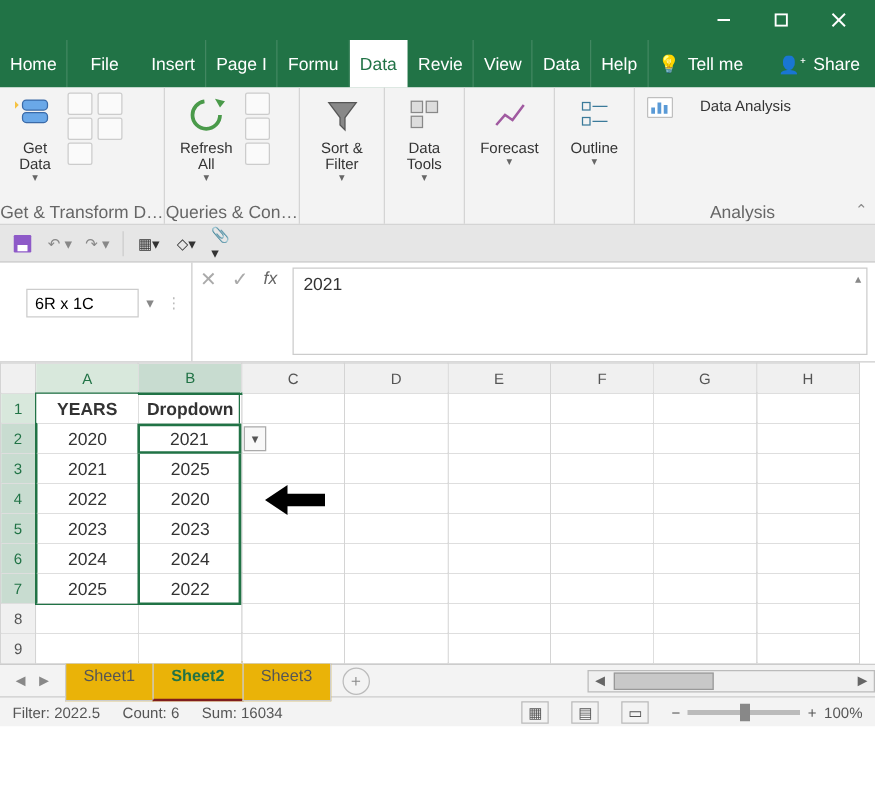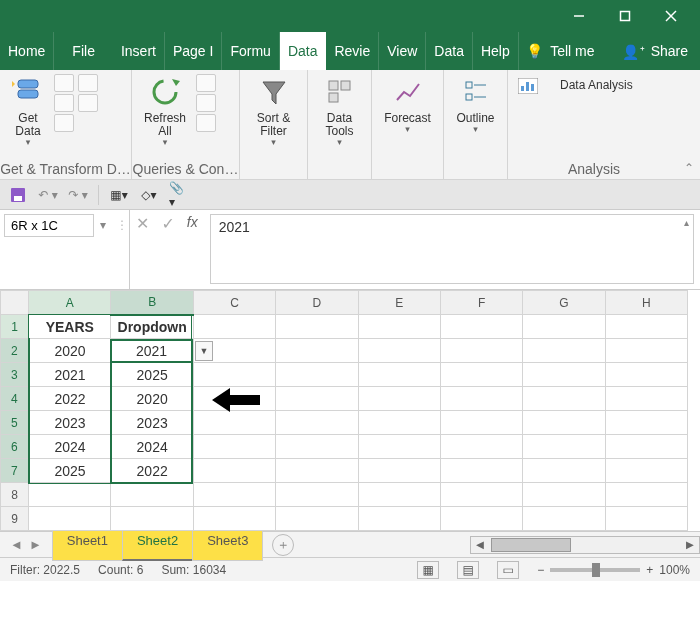--- a/index.html
+++ b/index.html
@@ -15,21 +15,21 @@
   .share { margin-left:auto; margin-right:12px; display:flex; align-items:center; gap:6px; font-size:14px;}
   .ribbon { background:#f3f3f3; border-bottom:1px solid #d4d4d4; height:110px; display:flex; position:relative;}
   .group { border-right:1px solid #d4d4d4; padding:4px 6px 2px 6px; display:flex; flex-direction:column; justify-content:flex-start; position:relative;}
   .group-label { position:absolute; bottom:2px; left:0; right:0; text-align:center; font-size:14px; color:#666; white-space:nowrap; overflow:hidden; text-overflow:ellipsis;}
   .bigbtn { display:flex; flex-direction:column; align-items:center; justify-content:flex-start; padding:2px 6px; font-size:12px; text-align:center; line-height:1.1;}
   .bigicon { width:32px; height:32px; margin-bottom:4px; display:flex; align-items:center; justify-content:center;}
   .dd { font-size:9px; color:#666; }
   .qa { background:#e6e6e6; height:30px; display:flex; align-items:center; gap:10px; padding:0 8px; border-bottom:1px solid #ccc;}
   .qa .ic { width:20px; height:20px; display:flex; align-items:center; justify-content:center;}
   .fbar { height:80px; display:flex; border-bottom:1px solid #ccc; }
-  .namebox { width:130px; border-right:1px solid #ccc; display:flex; align-items:flex-start; padding:4px;}
+  .namebox { width:154px; border-right:1px solid #ccc; display:flex; align-items:flex-start; padding:21px;}
   .namebox input { width:90px; border:1px solid #ccc; padding:3px 6px; background:#fff; font-size:13px;}
   .fxwrap { flex:1; display:flex; align-items:flex-start; padding:4px 6px; gap:12px; position:relative;}
   .formula { flex:1; border:1px solid #ccc; background:#fff; height:70px; padding:4px 8px; font-size:14px; position:relative;}
   .formula .upc { position:absolute; right:4px; top:2px; color:#888; font-size:10px;}
   .grid { position:relative; }
   table.sheet { border-collapse:collapse; table-layout:fixed; width:688px;}
   table.sheet th, table.sheet td { border:1px solid #d4d4d4; height:24px; font-size:14px; text-align:center; padding:0; position:relative; background:#fff;}
   table.sheet th { background:#f0f0f0; font-weight:normal; color:#555; font-size:12px;}
   th.corner { background:#f0f0f0; width:28px;}
   th.col { width:82px;}
@@ -38,22 +38,22 @@
   th.col.sel { background:#c8dcd0; color:#217346; border-bottom:2px solid #217346;}
   th.row.sel { background:#c8dcd0; color:#217346; border-right:2px solid #217346;}
   .bold { font-weight:bold; }
   .seloutline { position:absolute; border:2px solid #217346; pointer-events:none;}
   .activecell { position:absolute; border:2px solid #217346; background:#fff; pointer-events:none; display:flex; align-items:center; justify-content:center; font-size:14px;}
   .selgrad td { background:#d9d9d9;}
   .ddbtn { position:absolute; width:18px; height:20px; border:1px solid #aaa; background:#f8f8f8; display:flex; align-items:center; justify-content:center;}
   .arrow { position:absolute; }
   .tabs { height:26px; border-top:1px solid #ccc; display:flex; align-items:center; background:#f3f3f3; font-size:13px;}
   .tabs .nav { display:flex; gap:6px; padding:0 10px; color:#888;}
-  .stab { padding:0 14px; height:32px; line-height:24px; border:1px solid #ccc; border-top:none; background:#fde047; color:#555; margin-right:-1px;}
-  .stab.active { border-bottom:2px solid #737373; color:#217346; font-weight:normal;}
+  .stab { padding:0 14px; height:32px; line-height:24px; border:1px solid #ccc; border-top:none; background:#eab308; color:#555; margin-right:-1px;}
+  .stab.active { border-bottom:2px solid #7f1d1d; color:#217346; font-weight:bold;}
   .newtab { width:22px; height:22px; border:1px solid #bbb; border-radius:11px; display:flex; align-items:center; justify-content:center; margin-left:10px; color:#888;}
   .hscroll { margin-left:auto; width:230px; height:18px; border:1px solid #bbb; background:#f0f0f0; display:flex; align-items:center;}
   .hscroll .btn { width:18px; text-align:center; color:#666;}
   .hscroll .thumb { width:80px; height:14px; background:#c8c8c8; border:1px solid #999; margin-left:2px;}
   .status { height:24px; background:#f3f3f3; border-top:1px solid #ccc; display:flex; align-items:center; font-size:12px; color:#555; padding:0 10px; gap:18px;}
   .status .spacer { flex:1;}
   .viewbtn { width:22px; height:18px; border:1px solid #bbb; display:flex; align-items:center; justify-content:center;}
   .zoom { display:flex; align-items:center; gap:6px;}
   .ztrack { width:90px; height:4px; background:#bbb; position:relative;}
   .zthumb { position:absolute; width:8px; height:14px; background:#888; top:-5px; left:42px;}

